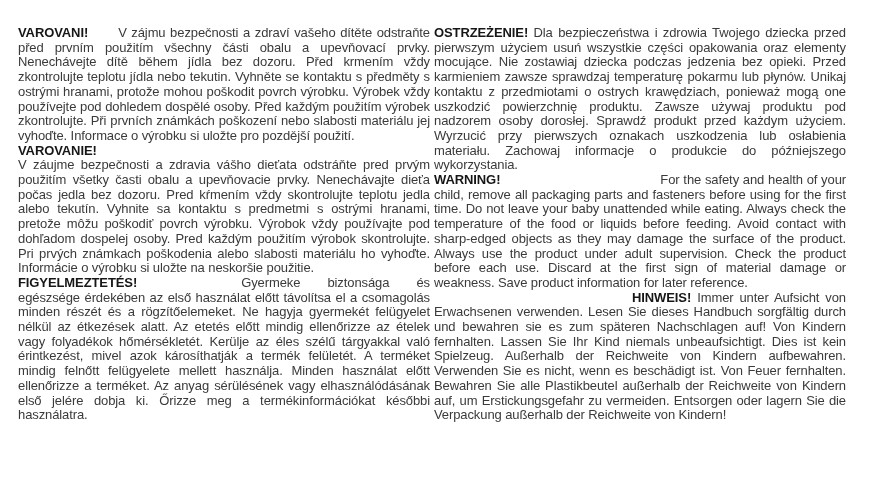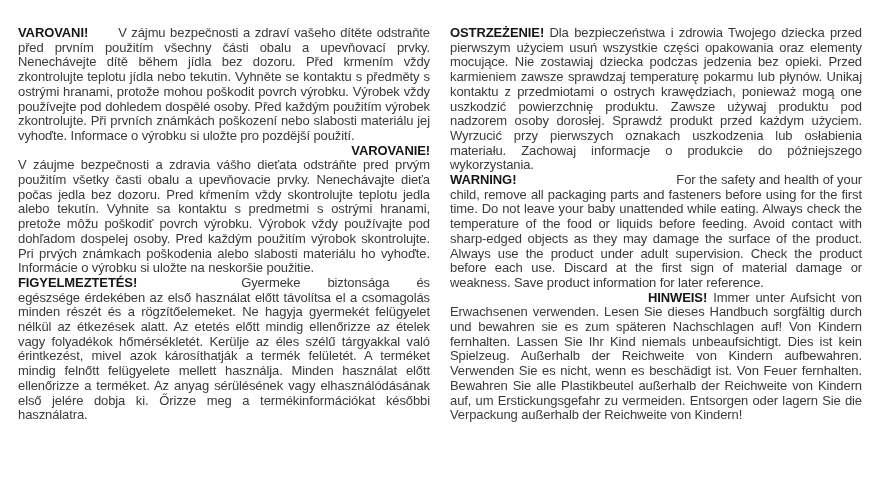--- a/index.html
+++ b/index.html
@@ -12,21 +12,21 @@
     height: 494px;
     overflow: hidden;
     font-family: "Liberation Sans", sans-serif;
   }
   .page {
     box-sizing: border-box;
     width: 874px;
     height: 494px;
     padding: 26px 10px 0 18px;
     display: flex;
-    gap: 20px;
+    gap: 4px;
     background: #ffffff;
   }
   .col {
     width: 412px;
     flex: 0 0 412px;
   }
   p.para {
     margin: 0;
     font-size: 13px;
     line-height: 14.7px;
@@ -38,21 +38,21 @@
     font-weight: 700;
     color: #161616;
   }
   
   .para-czech     { margin-bottom: 17px; }
   .para-slovak    { margin-bottom: 12px; }
   .para-polish    { margin-bottom: 14px; }
   .para-english   { margin-bottom: 23px; }
   .para-german    { text-indent: 198px; }
   
-  .para-slovak b  { display: block; text-align: right; }
+  .para-slovak b  { display: block; text-align: left; }
   
   .hgap { display: inline-block; height: 1px; }
   .hgap-czech     { width: 30px; }
   .hgap-hungarian { width: 104px; }
   .hgap-english   { width: 160px; }
 </style>
 </head>
 <body>
 
 <div class="page">

